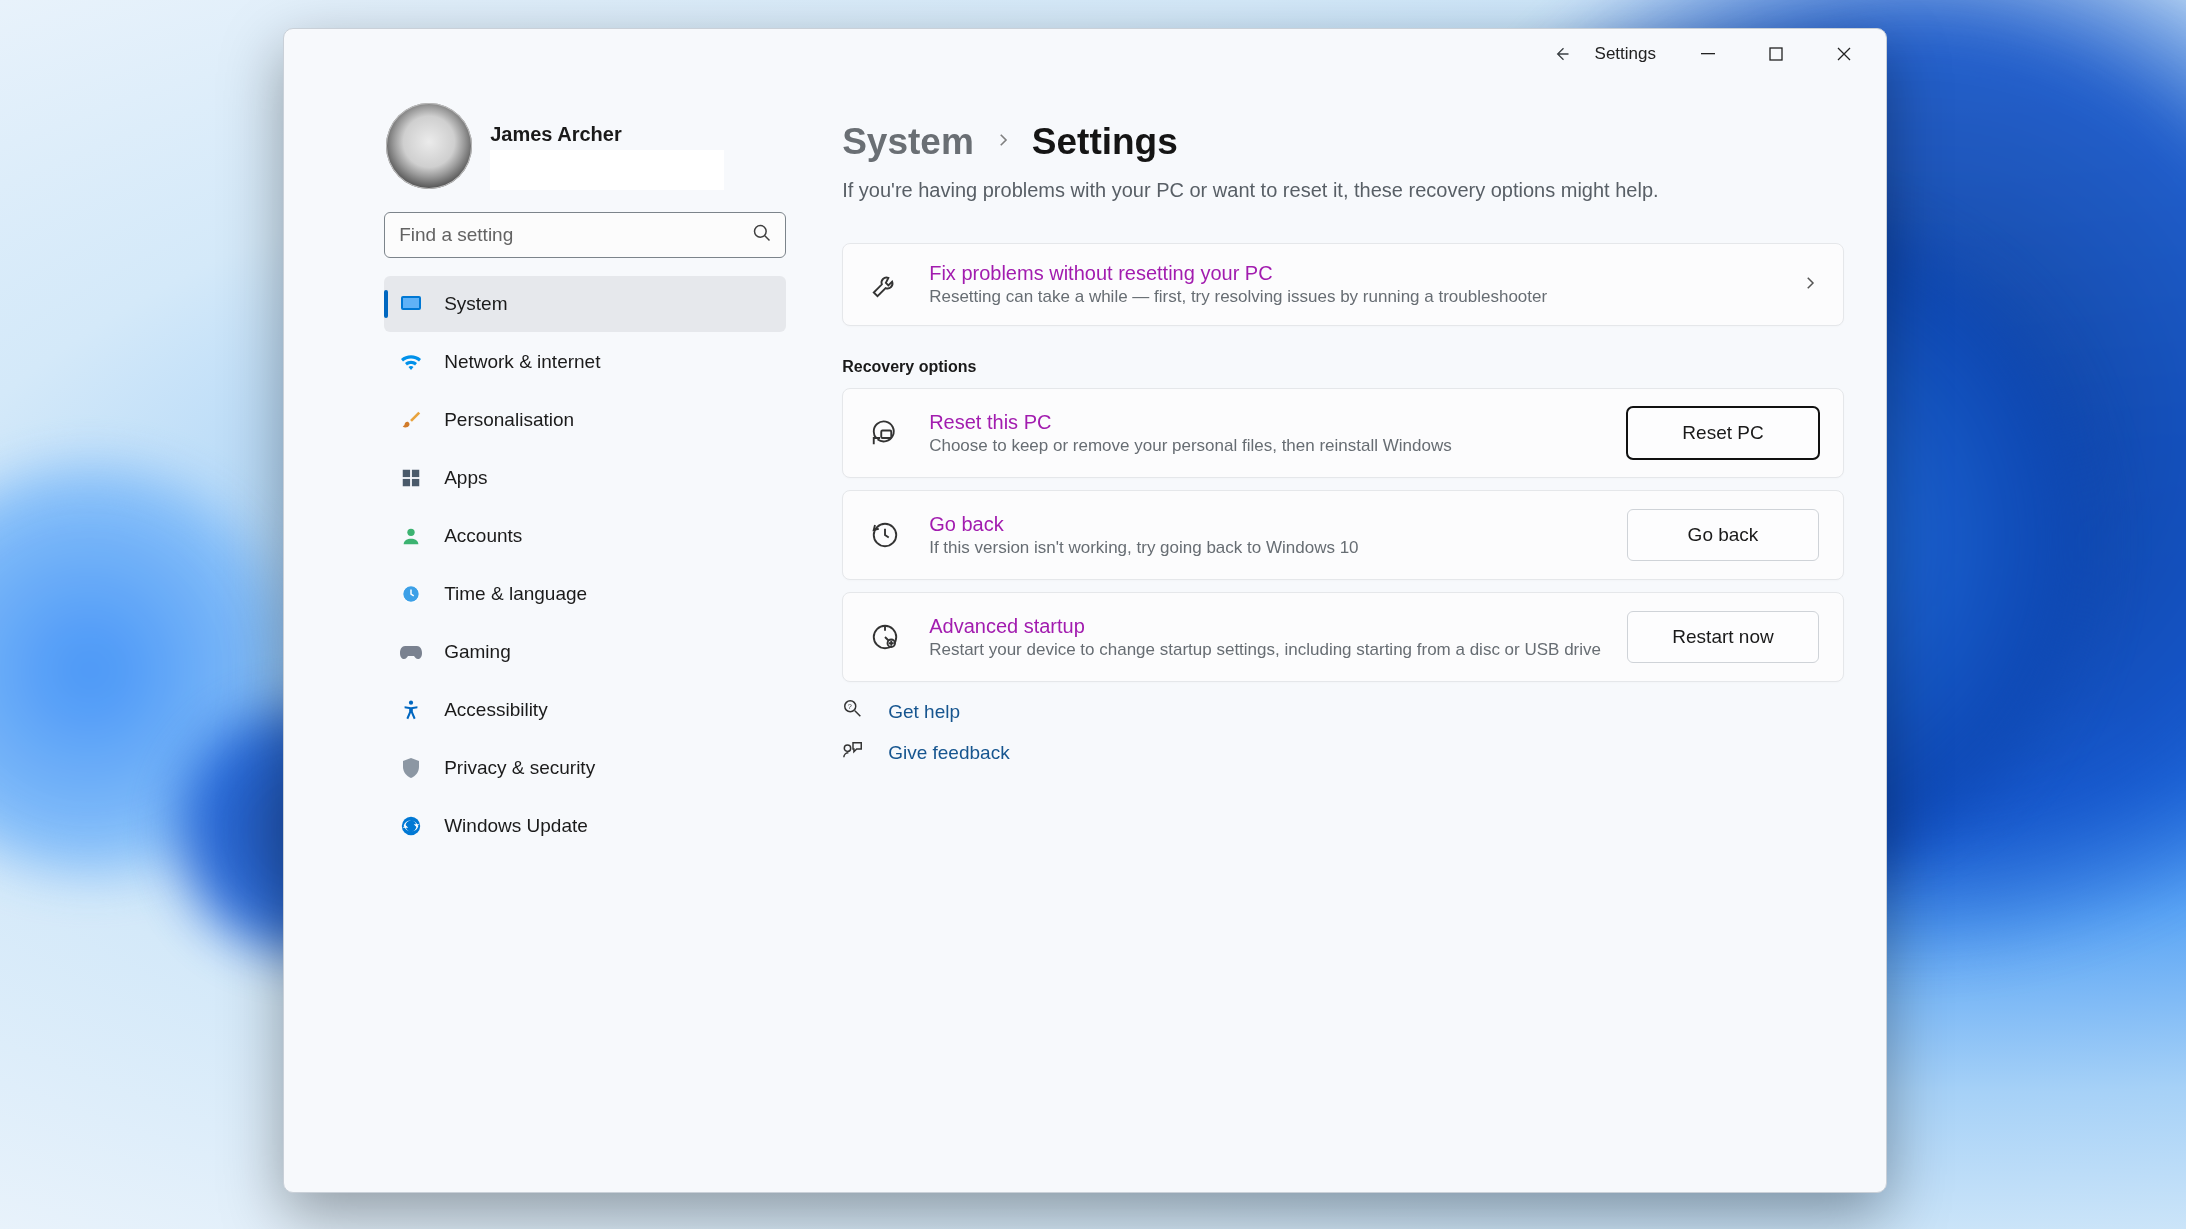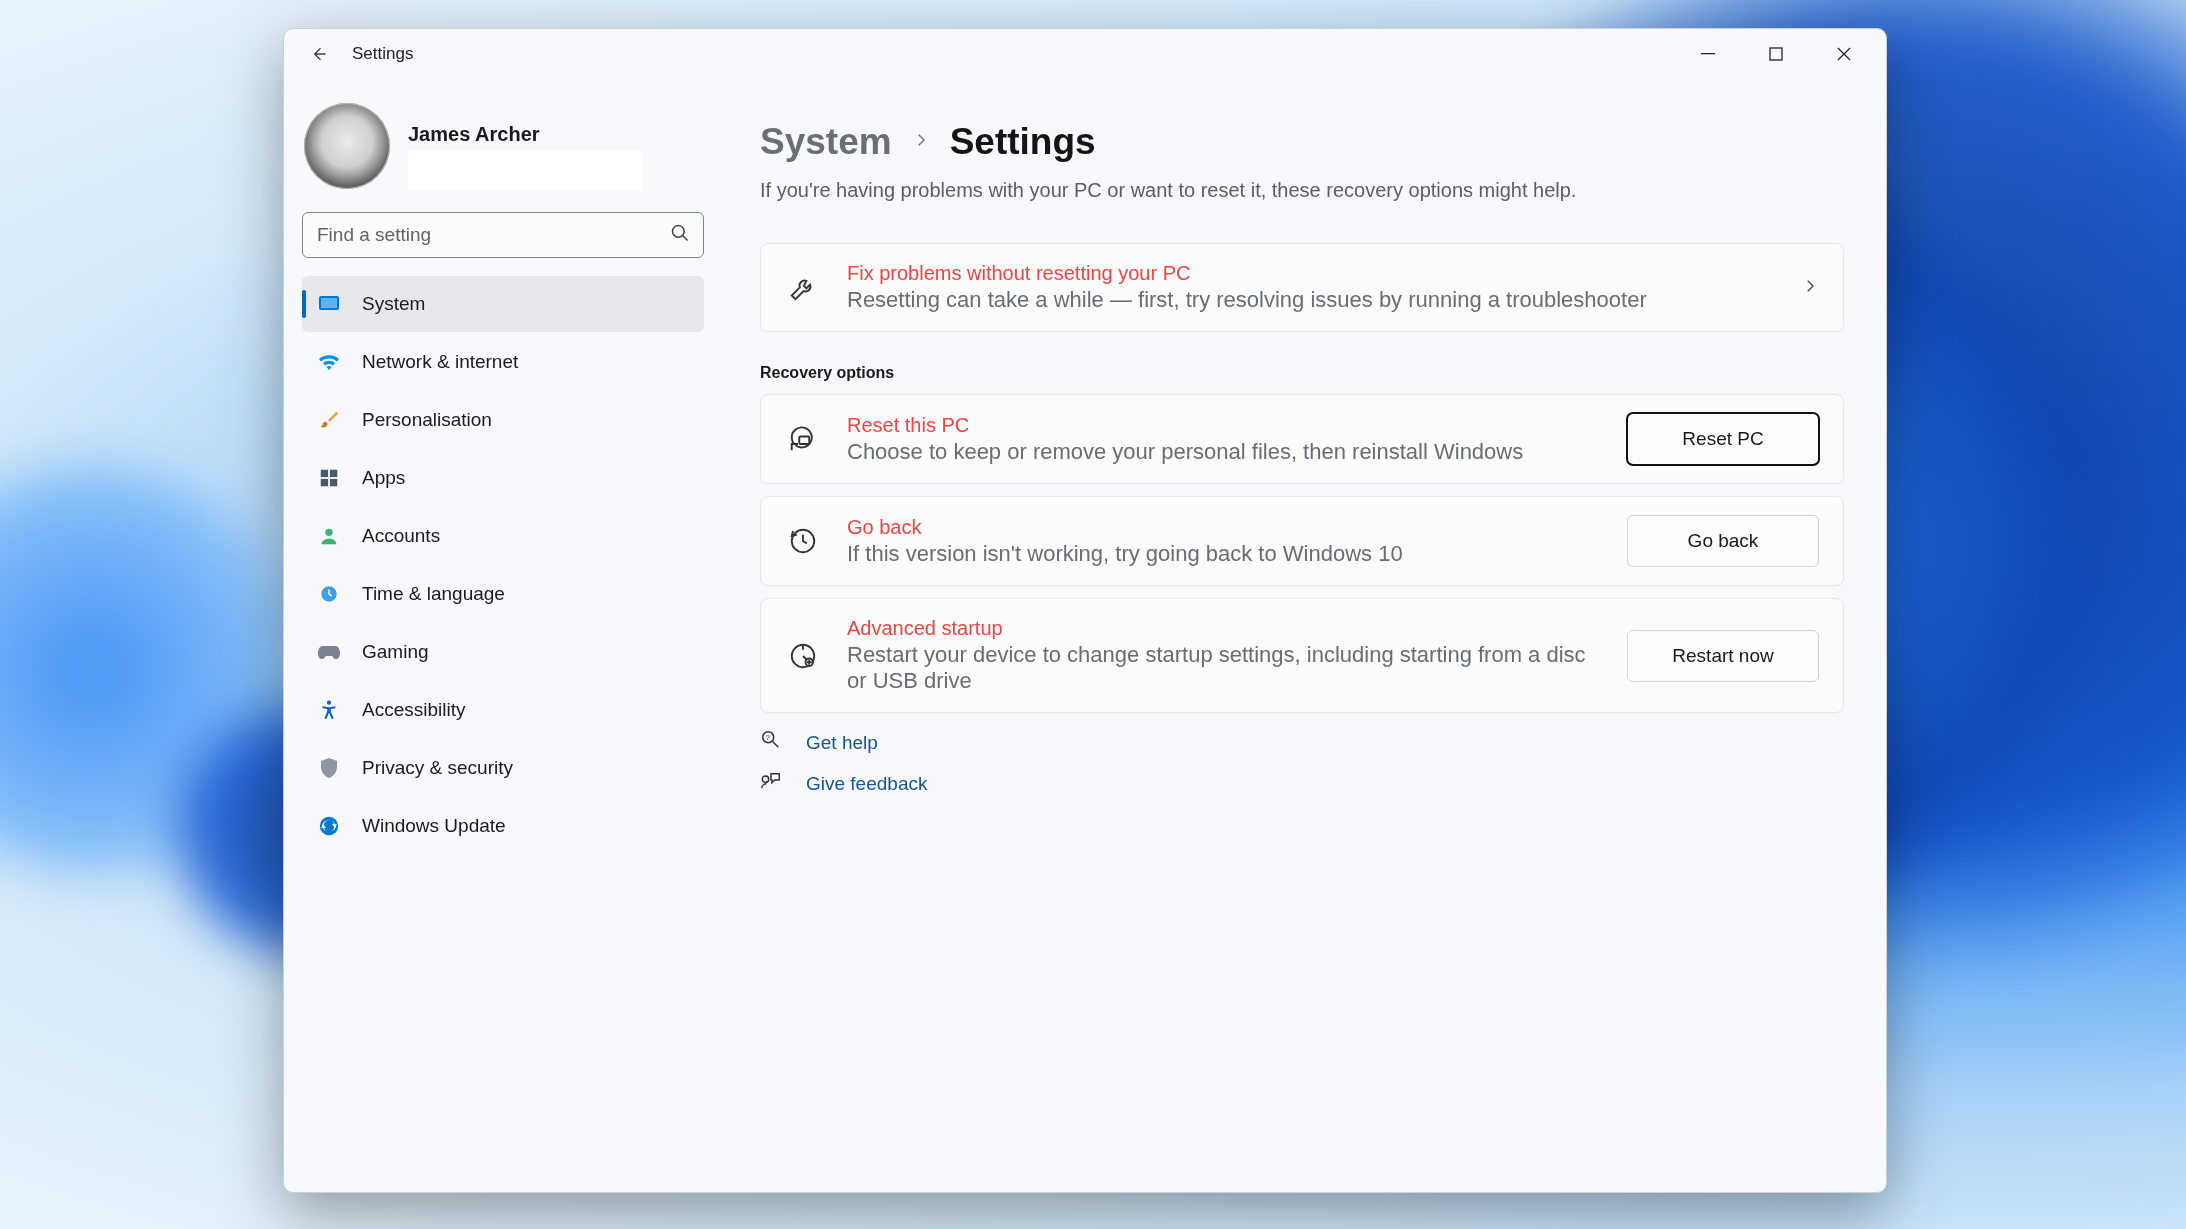--- a/index.html
+++ b/index.html
@@ -17,20 +17,21 @@
     .window {
       position: absolute;
       left: 283px; top: 28px;
       width: 1604px; height: 1165px;
       background: #f7f9fc;
       border: 1px solid #c9d0d8;
       border-radius: 10px;
       box-shadow: 0 22px 62px rgba(0,0,0,.35);
       display: flex; flex-direction: column;
       overflow: hidden;
+      align-items: flex-end;
     }
     .titlebar { height: 50px; display:flex; align-items:center; padding: 0 8px 0 18px; gap:18px;}
     .back-btn { width:32px; height:32px; display:flex;align-items:center;justify-content:center; color:#3b4044; border-radius:6px; cursor:pointer;}
     .title-text { font-size:17px; color:#222;}
     .win-controls { margin-left:auto; display:flex; }
     .win-btn { width:68px; height:50px; display:flex;align-items:center;justify-content:center; color:#222; cursor:pointer;}
     .body-wrap { flex:1; display:flex; overflow:hidden; }
     .sidebar { width:430px; padding: 20px 10px 10px 18px; display:flex; flex-direction:column; }
     .profile { display:flex; align-items:flex-start; gap:18px; padding: 4px 2px 22px 2px; }
     .avatar { width:86px;height:86px; border-radius:50%; background:radial-gradient(circle at 50% 45%, #ebebeb 0%, #cfcfcf 40%, #9a9a9a 55%, #3a3a3a 80%); box-shadow: inset 0 0 0 1px #bcbcbc; }
@@ -52,22 +53,22 @@
     .bc-current { font-size:37px; font-weight:600; color:#151515;}
     .subtitle { font-size:20px; color:#585f66; margin-bottom:41px;}
     .card, .option-card {
       background:#fcfcfd; border:1px solid #e5e7ea; border-radius:8px;
       padding: 18px 24px; display:flex; align-items:center; gap:26px;
       box-shadow: 0 1px 2px rgba(0,0,0,.02);
     }
     .card { cursor:pointer; margin-bottom:32px;}
     .card-icon, .opt-icon { width:36px; display:flex;justify-content:center; color:#333;}
     .card-text { flex:1;}
-    .card-title { font-size:20px; color:#ef4444;}
-    .card-desc { font-size:22px; color:#676d73; margin-top:2px;}
+    .card-title { font-size:20px; color:#a21caf;}
+    .card-desc { font-size:17px; color:#676d73; margin-top:2px;}
     .chev { color:#555;}
     .section-label { font-size:16px; font-weight:600; color:#1a1a1a; margin-bottom:12px;}
     .options { display:flex; flex-direction:column; gap:12px; margin-bottom:16px;}
     .opt-btn {
       min-width:192px; height:52px; border:1px solid #cfd3d8; border-radius:6px; background:#fdfdfe; font-size:19px; color:#1a1a1a; cursor:pointer; padding:0 44px;
     }
     .opt-btn.focus{ outline:2px solid #111; outline-offset:-1px;}
     .links { display:flex; flex-direction:column; gap:14px;}
     .link-row { display:flex; align-items:center; gap:24px; font-size:19px;}
     .link-ic { width:22px; color:#333;}

